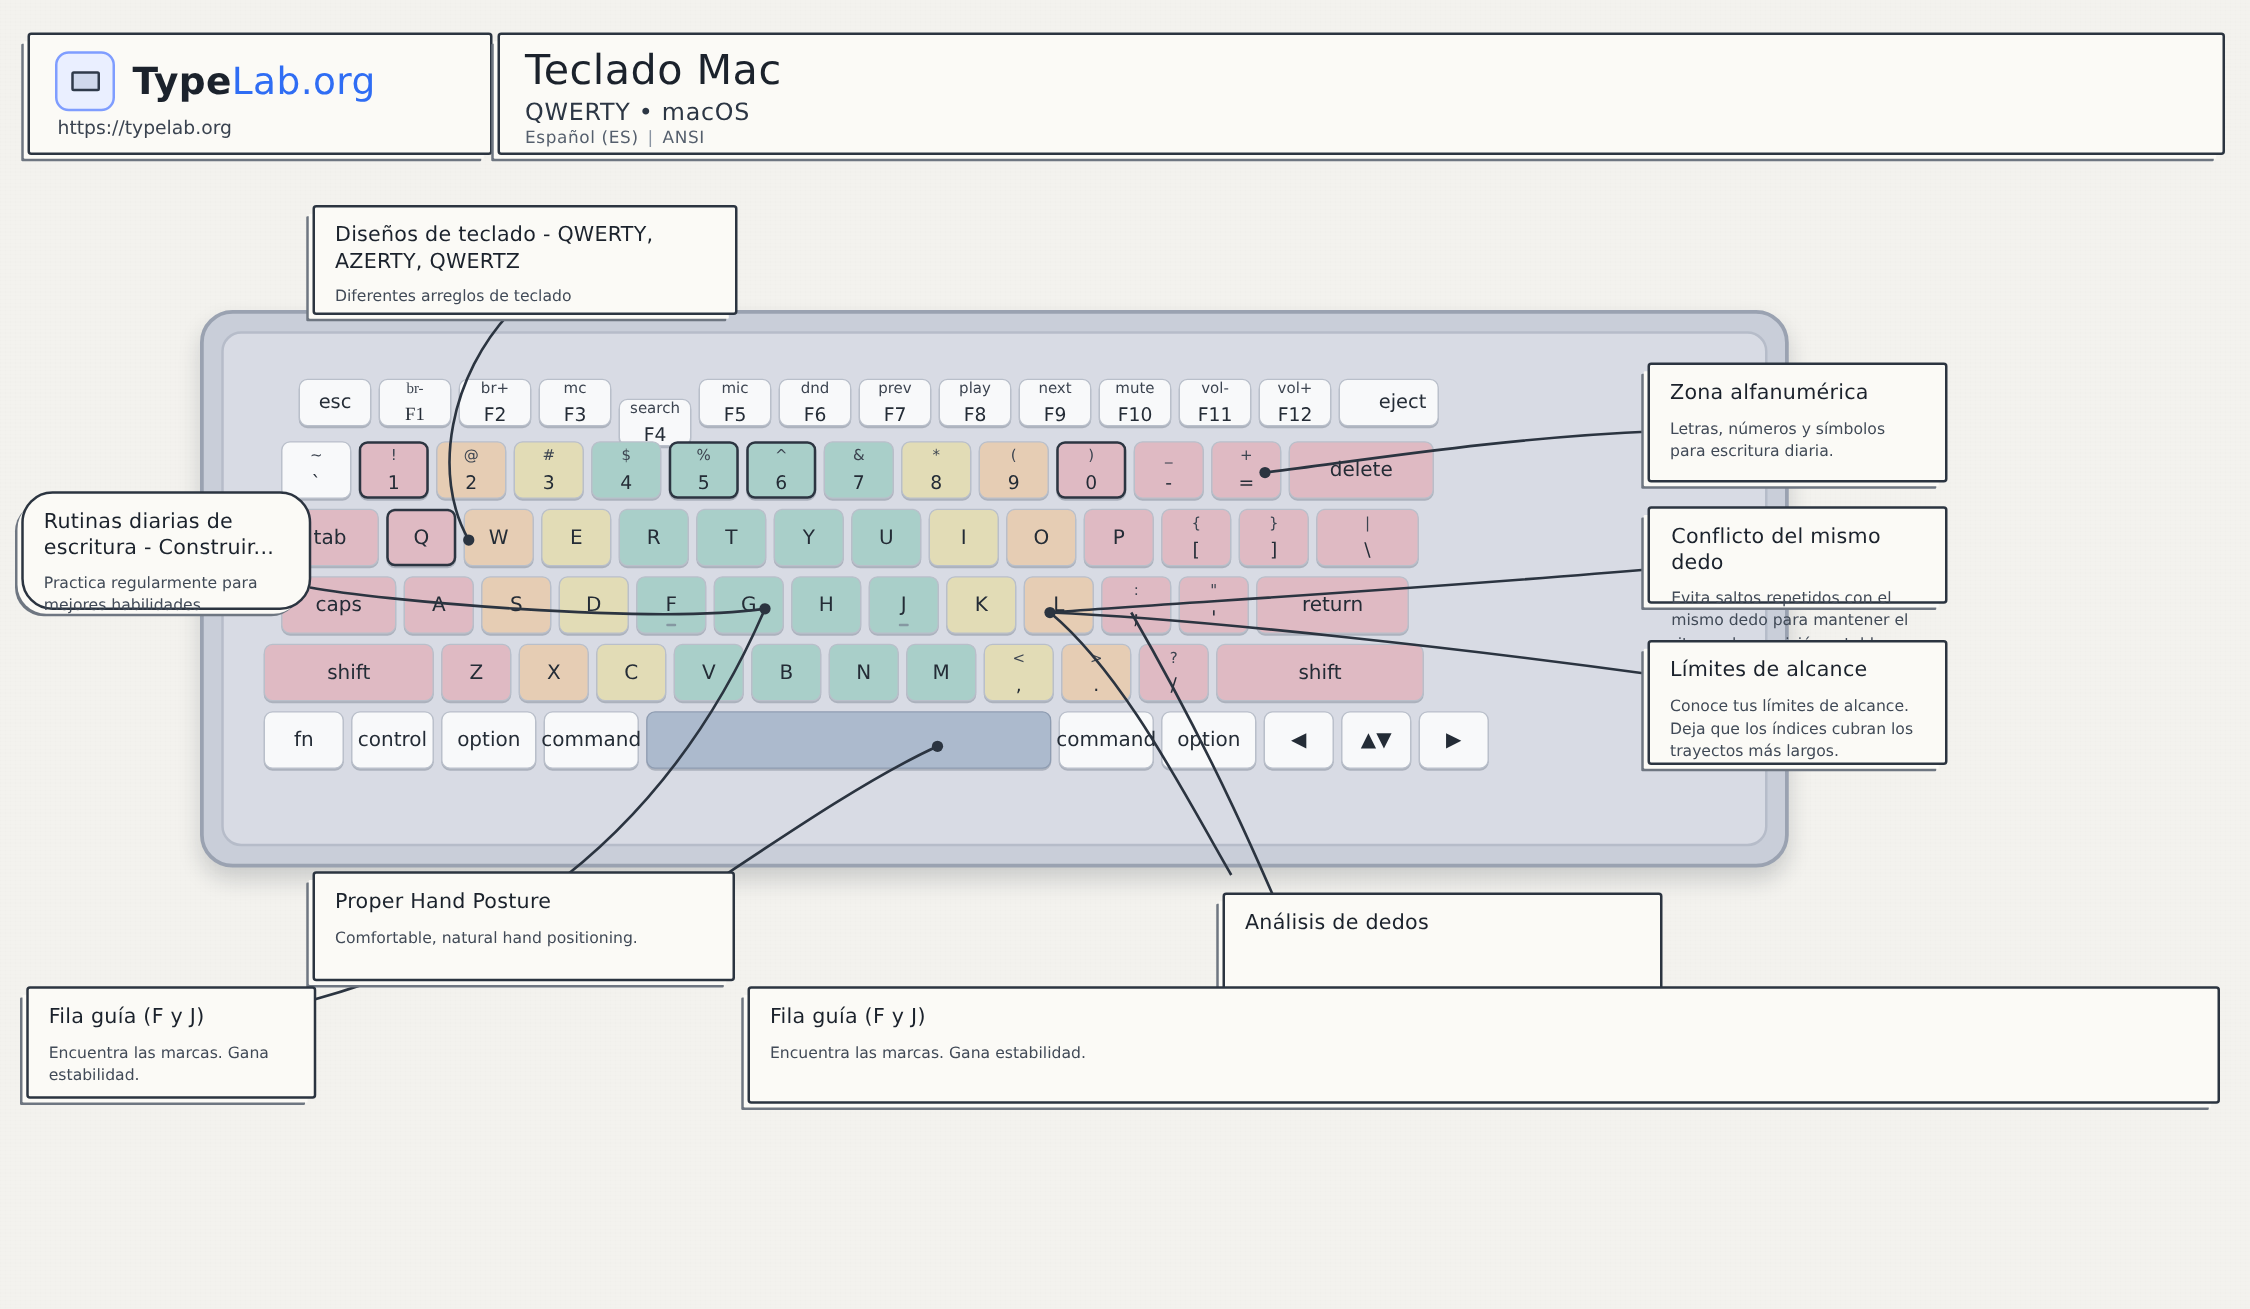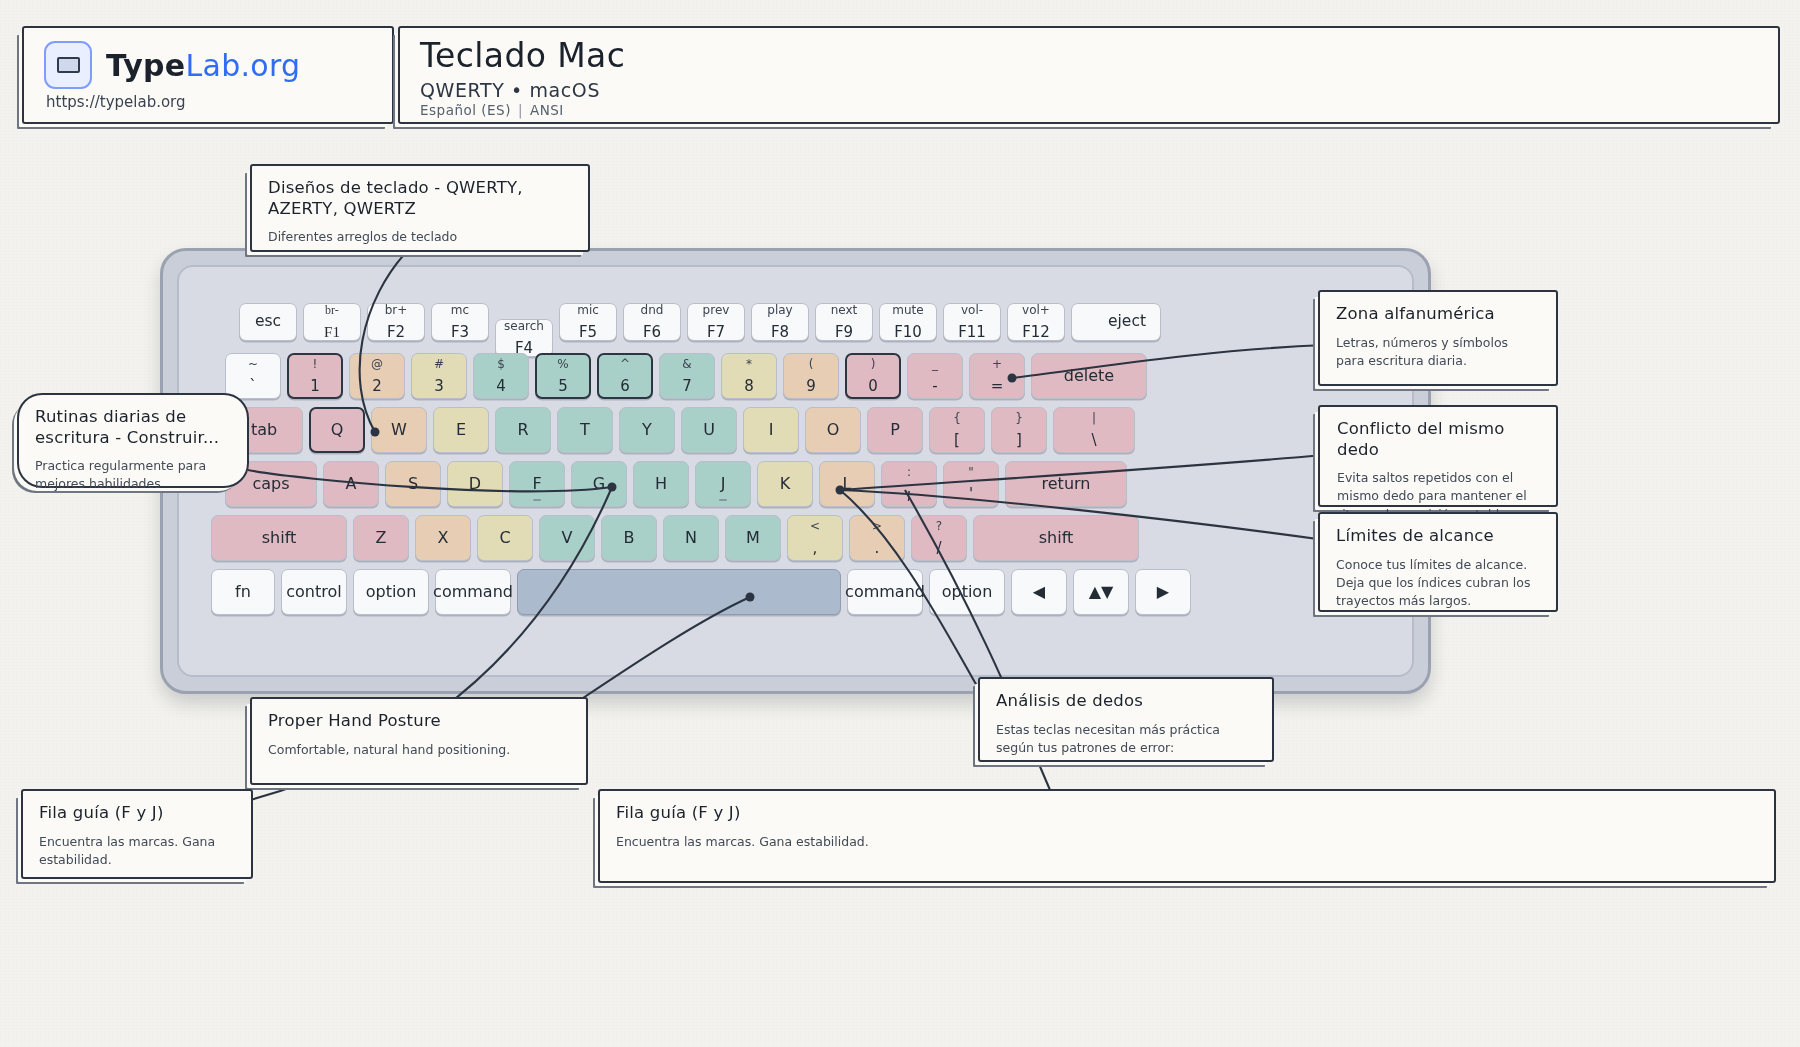--- a/index.html
+++ b/index.html
@@ -162,21 +162,21 @@
           <span class="bot">F10</span>
         </div>
         <div class="key c-white fnk dual" style="width: 58px; height: 38px;">
           <span class="top">vol-</span>
           <span class="bot">F11</span>
         </div>
         <div class="key c-white fnk dual" style="width: 58px; height: 38px;">
           <span class="top">vol+</span>
           <span class="bot">F12</span>
         </div>
-        <div class="key c-white fnk" style="width: 90px; height: 38px; padding-left: 22px;">
+        <div class="key c-white fnk" style="width: 80px; height: 38px; padding-left: 22px;">
           <span class="bot">eject</span>
         </div>
       </div>
     <div class="krow" id="row-num" style="left:46px;  top:86px;">
         <div class="key c-white dual" style="width: 56px; height: 46px;">
           <span class="top">~</span>
           <span class="bot">`</span>
         </div>
         <div class="key c-pink hl dual" style="width: 56px; height: 46px;">
           <span class="top">!</span>
@@ -427,38 +427,37 @@
 <div class="callout" style="left:17px;top:393px;width:232px;height:95px;border-radius:25px;">
   <div class="ttl">Rutinas diarias de escritura - Construir...</div>
   <div class="bdy">Practica regularmente para mejores habilidades</div>
 </div>
 
 <div class="callout" style="left:1318px;top:290px;width:240px;height:96px;">
   <div class="ttl">Zona alfanumérica</div>
   <div class="bdy">Letras, números y símbolos para escritura diaria.</div>
 </div>
 
-<div class="callout" style="left:1318px;top:405px;width:240px;height:102px;padding-left:17px;">
+<div class="callout" style="left:1318px;top:405px;width:240px;height:78px;padding-left:17px;">
   <div class="ttl">Conflicto del mismo dedo</div>
   <div class="bdy">Evita saltos repetidos con el mismo dedo para mantener el ritmo y la precisión estables.</div>
 </div>
 
 <div class="callout" style="left:1318px;top:512px;width:240px;height:100px;">
   <div class="ttl">Límites de alcance</div>
   <div class="bdy">Conoce tus límites de alcance. Deja que los índices cubran los trayectos más largos.</div>
 </div>
 
 <div class="callout" style="left:250px;top:697px;width:338px;height:88px;">
   <div class="ttl">Proper Hand Posture</div>
   <div class="bdy">Comfortable, natural hand positioning.</div>
 </div>
 
-<div class="callout" style="left:978px;top:677px;width:296px;height:85px;">
+<div class="callout" style="left:978px;top:714px;width:352px;height:85px;">
   <div class="ttl">Análisis de dedos</div>
-  <div class="bdy">Estas teclas necesitan más práctica según tus patrones de error:</div>
 </div>
 
 <div class="callout" style="left:21px;top:789px;width:232px;height:90px;">
   <div class="ttl">Fila guía (F y J)</div>
   <div class="bdy">Encuentra las marcas. Gana estabilidad.</div>
 </div>
 
 <div class="callout" style="left:598px;top:789px;width:1178px;height:94px;">
   <div class="ttl">Fila guía (F y J)</div>
   <div class="bdy">Encuentra las marcas. Gana estabilidad.</div>

